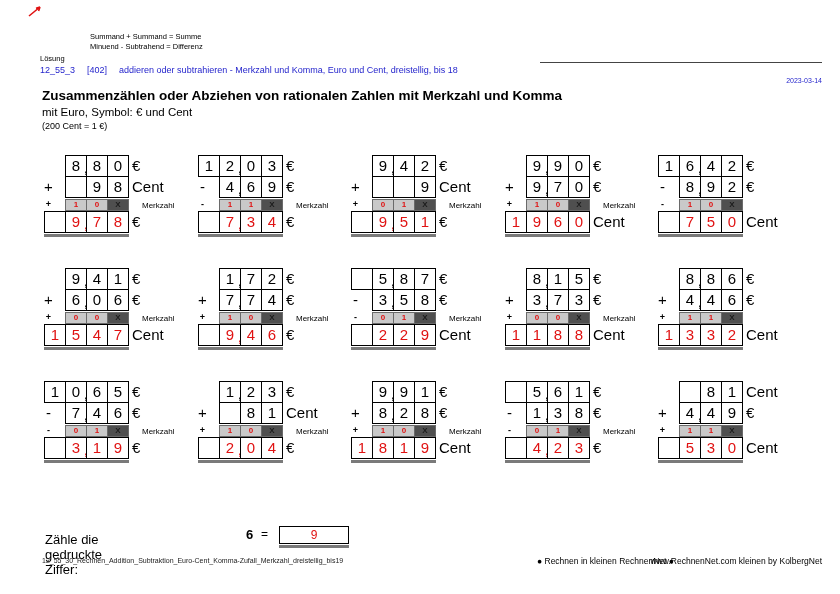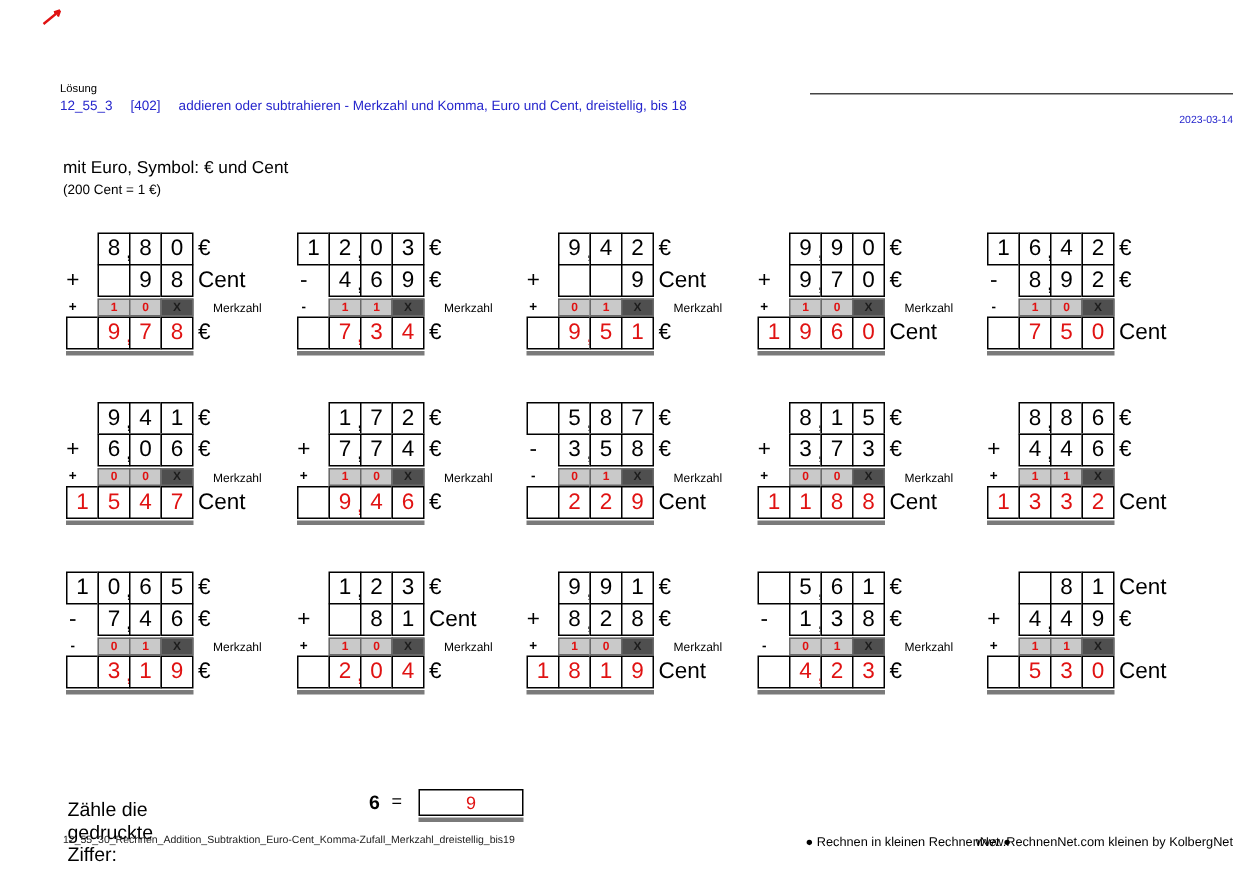--- a/index.html
+++ b/index.html
@@ -59,30 +59,35 @@
 </style>
 </head>
 <body>
 
 <div id="page">
 
   <svg id="corner-mark" width="18" height="14" viewBox="0 0 18 14">
     <path d="M2 12 L13 3 L9 4.2 M13 3 L11.6 7" stroke="#e01212" stroke-width="1.6" fill="none"></path>
   </svg>
 
+  <div id="formula-lines">
+    <div>Summand + Summand = Summe</div>
+    <div>Minuend - Subtrahend = Differenz</div>
+  </div>
 
   <div id="loesung-small">Lösung</div>
 
   <div id="exercise-line">
     <span>12_55_3</span><span>[402]</span><span>addieren oder subtrahieren - Merkzahl und Komma, Euro und Cent, dreistellig, bis 18</span>
   </div>
 
   <div id="header-rule"></div>
   <div id="header-date">2023-03-14</div>
 
+  <div id="page-title">Zusammenzählen oder Abziehen von rationalen Zahlen mit Merkzahl und Komma</div>
   <div id="page-subtitle">mit Euro, Symbol: € und Cent</div>
   <div id="page-note">(200 Cent = 1 €)</div>
 
   <div id="problems">
       <div class="pblock" style="left: 42px; top: 155px;">
         <div class="cell" style="left: 23px; top: 0px;">8<span class="comma">,</span></div>
         <div class="cell" style="left: 44px; top: 0px;">8</div>
         <div class="cell" style="left: 65px; top: 0px;">0</div>
         <div class="sfx" style="top: 0px;">€</div>
         <div class="op" style="top: 21px;">+</div>

